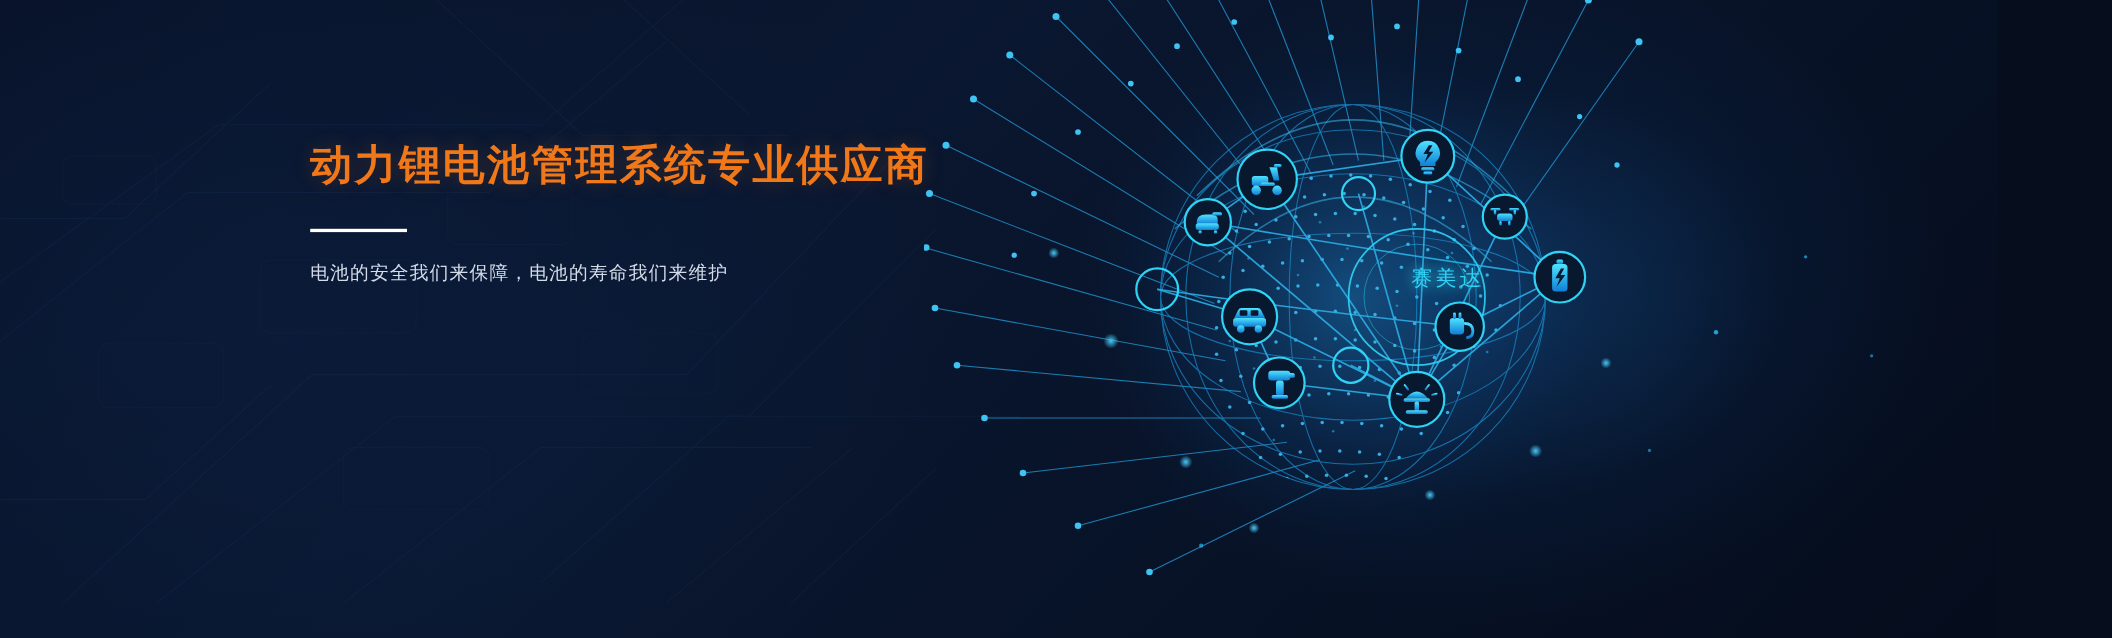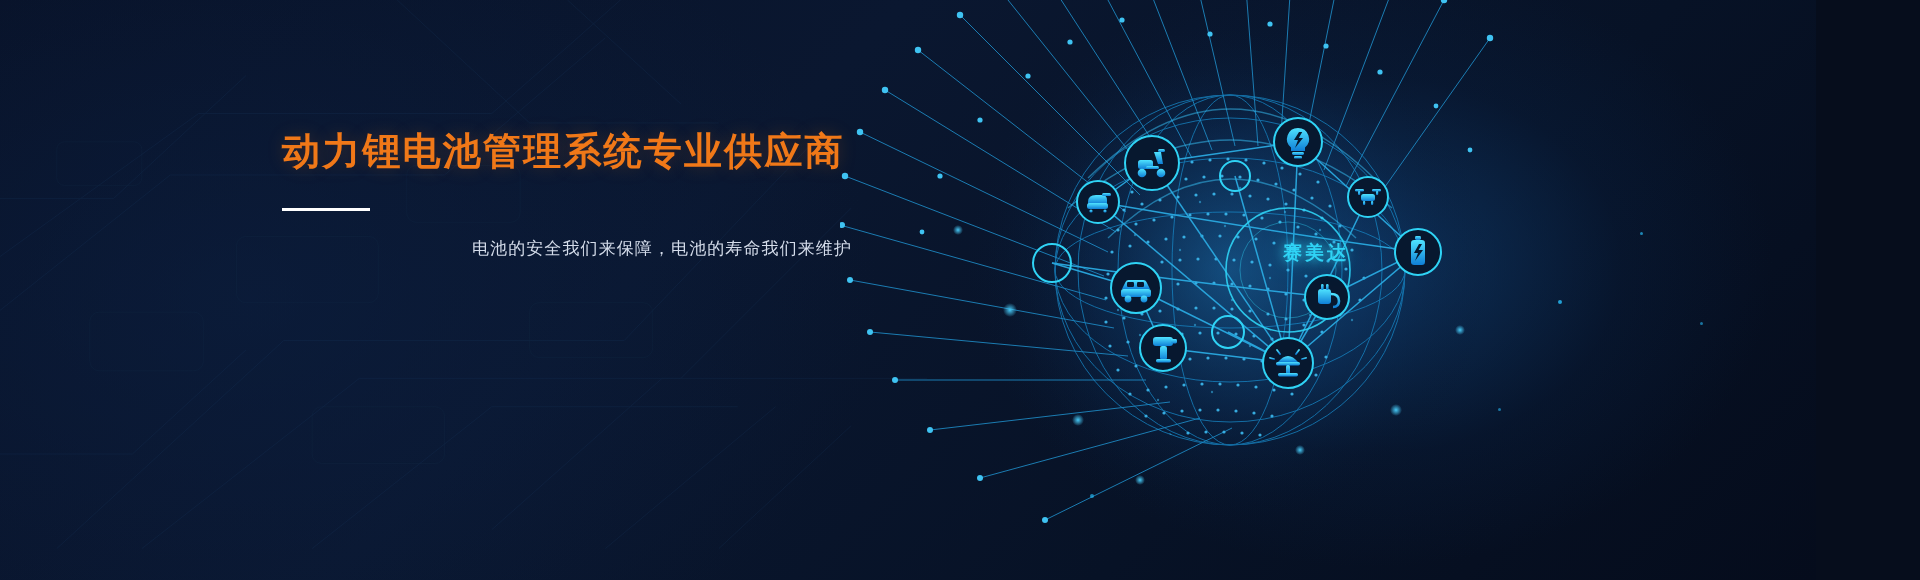--- a/index.html
+++ b/index.html
@@ -57,37 +57,36 @@
     width:88px; height:3px;
     background:#ffffff;
   }
   .tagline {
     margin-top:26px;
     color:#d4dcea;
     font-size:17px;
     font-weight:400;
     letter-spacing:1.1px;
     white-space:nowrap;
-    text-align:center;
   }
 
   
   .globe-wrap {
     position:absolute;
     left:840px; top:-20px;
     width:680px; height:620px;
   }
   .globe-wrap svg { display:block; width:100%; height:100%; }
 
   .brandmark {
     position:absolute;
     left:1283px; top:240px;
     color:#2fd3f5;
     font-size:19px;
-    font-weight:700;
+    font-weight:400;
     letter-spacing:3px;
     text-shadow:0 0 12px rgba(47,211,245,.85), 0 0 26px rgba(47,211,245,.45);
     pointer-events:none;
   }
 
   
   .sparkle { position:absolute; border-radius:50%; background:#27b6f0; }
 </style>
 </head>
 <body>

